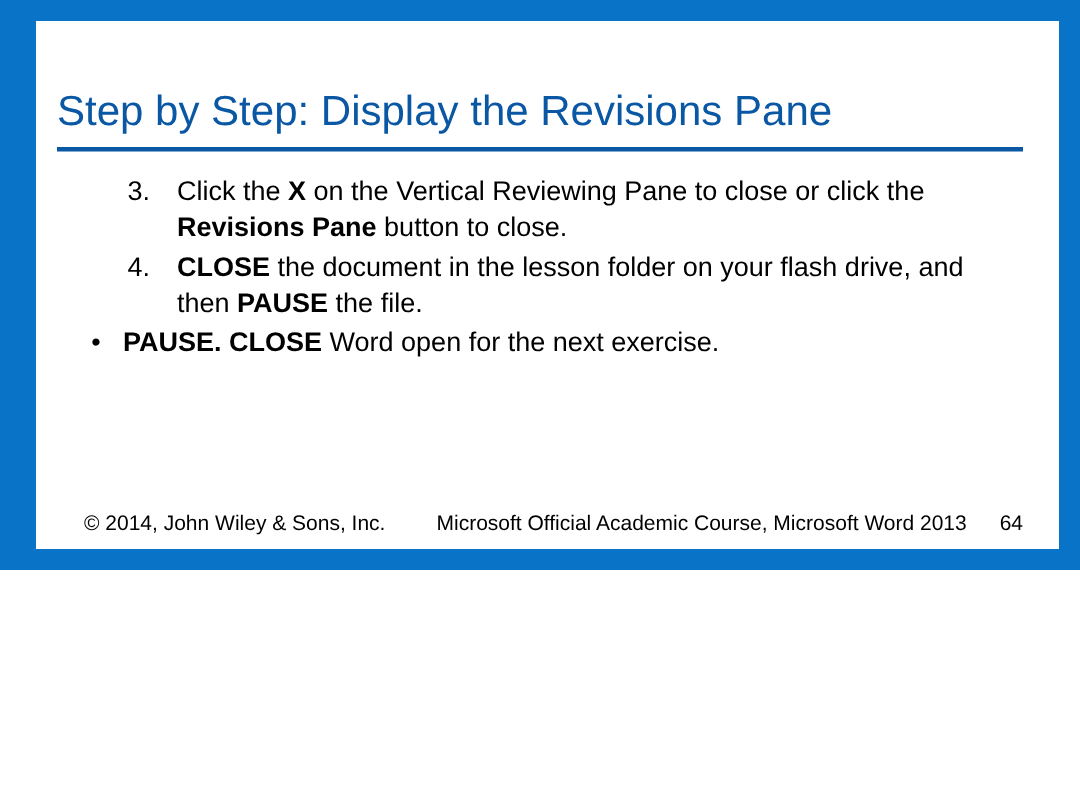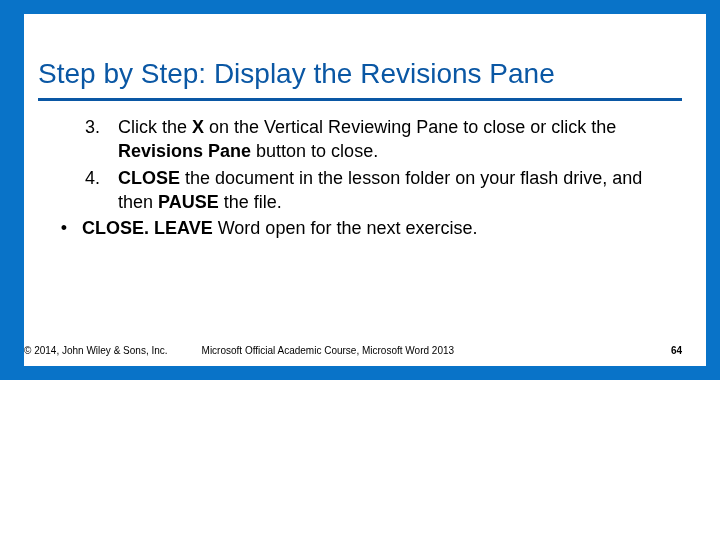--- a/index.html
+++ b/index.html
@@ -47,31 +47,31 @@
   .litext { flex: 1; }
   .bulleted { list-style: none; margin-top: 2px; }
   .bulleted li { display: flex; }
   .bullet {
     width: 36px;
     text-align: center;
     flex-shrink: 0;
   }
   .footer {
     position: absolute;
-    left: 0;
+    left: 32px;
     right: 24px;
     bottom: 10px;
     display: flex;
     align-items: flex-start;
-    font-size: 10px;
+    font-size: 14px;
     color: #000;
   }
   .copyright { flex: 0 0 auto; }
   .course { margin-left: 34px; flex: 1; }
-  .pnum { flex: 0 0 auto; text-align: right; font-weight: bold; }
+  .pnum { flex: 0 0 auto; text-align: right; }
 </style>
 </head>
 <body>
 
 <div class="slide">
 
   <h1 class="title">Step by Step: Display the Revisions Pane</h1>
 
   <div class="content">
     <ol class="ordered">
@@ -80,21 +80,21 @@
         <span class="litext">Click the <b>X</b> on the Vertical Reviewing Pane to close or click the <b>Revisions Pane</b> button to close.</span>
       </li>
       <li>
         <span class="num">4.</span>
         <span class="litext"> <b>CLOSE</b> the document in the lesson folder on your flash drive, and then <b>PAUSE</b> the file.</span>
       </li>
     </ol>
     <ul class="bulleted">
       <li>
         <span class="bullet">•</span>
-        <span class="litext"><b>CLOSE. LEAVE</b> Word open for the next exercise.</span>
+        <span class="litext"><b>PAUSE. CLOSE</b> Word open for the next exercise.</span>
       </li>
     </ul>
   </div>
 
   <div class="footer">
     <span class="copyright">© 2014, John Wiley &amp; Sons, Inc.</span>
     <span class="course">Microsoft Official Academic Course, Microsoft Word 2013</span>
     <span class="pnum">64</span>
   </div>
 

